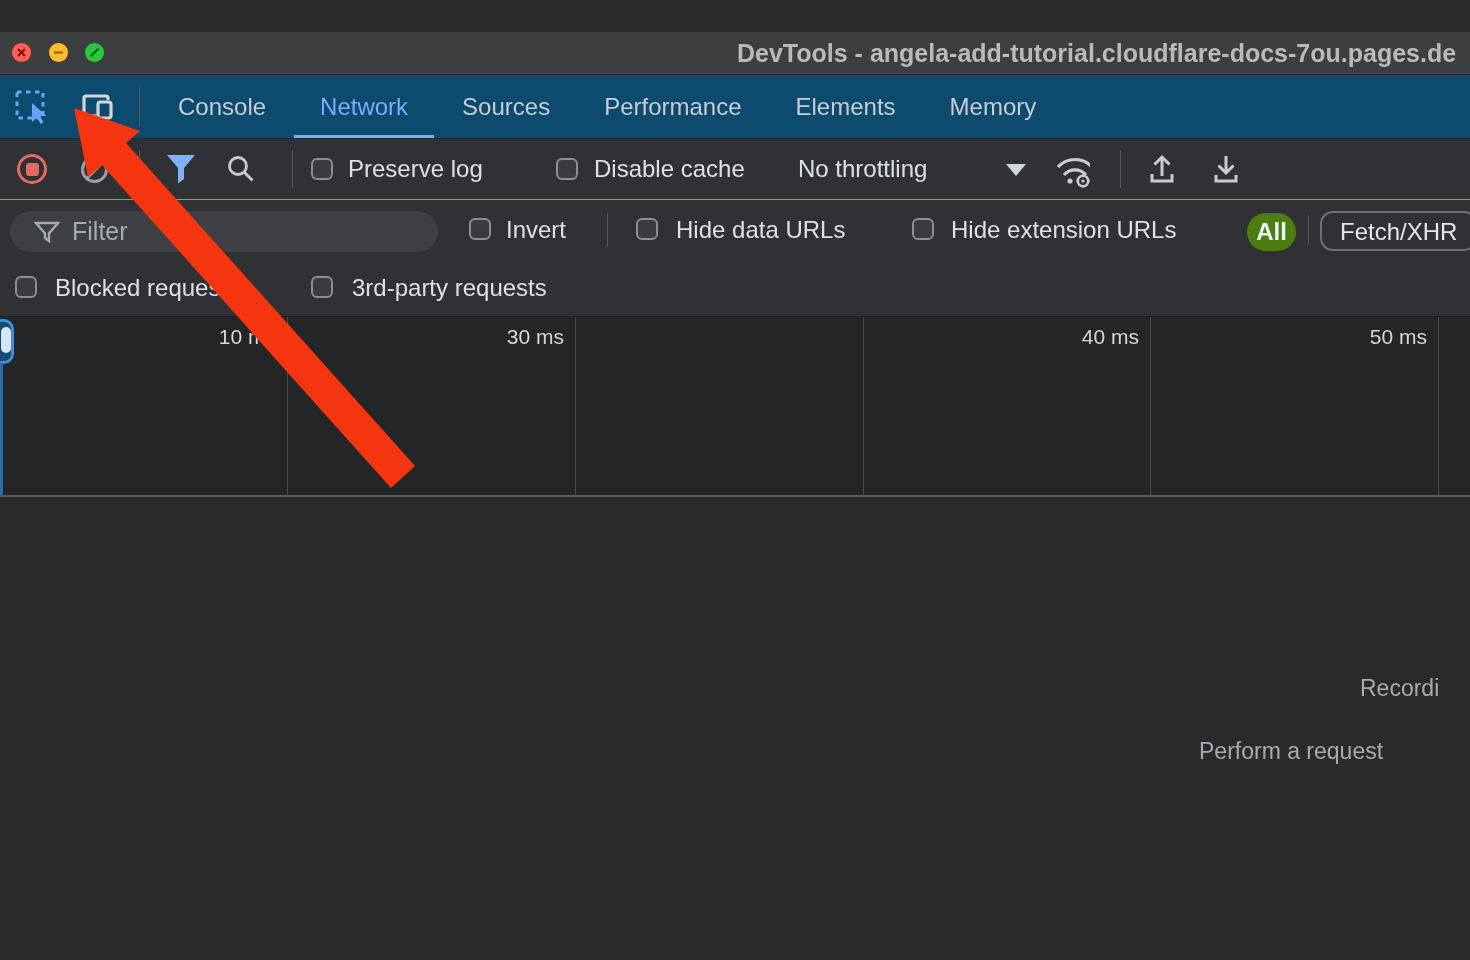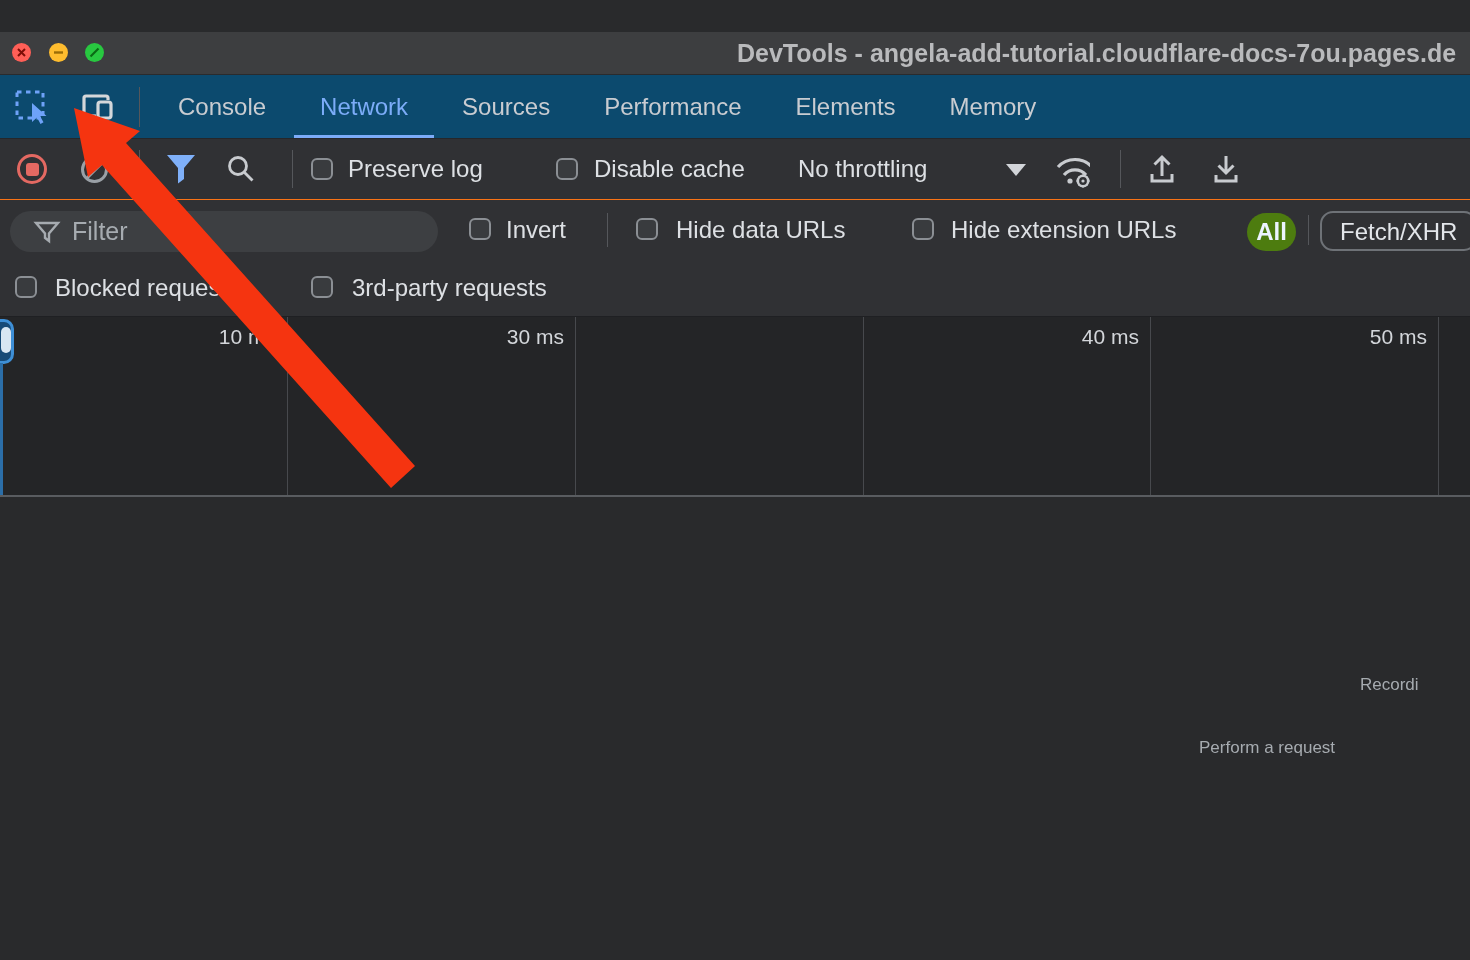--- a/index.html
+++ b/index.html
@@ -41,21 +41,21 @@
   .blockedrow{top:227px;height:57px;background:#303134;border-bottom:1px solid #1f2023;}
   
   .timeline{top:285px;height:178px;background:#242527;border-bottom:2px solid #595c60;box-sizing:content-box;}
   .tick{position:absolute;top:8px;width:276px;text-align:right;font-size:21px;color:#d3d6da;}
   .tdiv{position:absolute;top:0;height:178px;width:1px;background:#47494d;}
   .handle{position:absolute;left:-10px;top:2px;width:24px;height:45px;border:3px solid #3e8fd6;border-radius:10px;background:#174a77;box-sizing:border-box;}
   .handle i{position:absolute;left:8px;top:5px;width:10px;height:26px;border-radius:5px;background:#d8e6f2;}
   .handle-line{position:absolute;left:0;top:46px;width:3px;height:132px;background:#2b6ea8;}
   
   .content{top:465px;height:495px;background:#292a2c;}
-  .empty-line{position:absolute;font-size:17px;color:#a6abb0;white-space:nowrap;}
+  .empty-line{position:absolute;font-size:23px;color:#a6abb0;white-space:nowrap;}
   
   .arrow-overlay{position:absolute;left:0;top:0;pointer-events:none;}
 </style>
 </head>
 <body>
 
 <div class="screen">
 
   <div class="row titlebar">
     <span class="light" style="left:12px;background:#ff5f57;">

